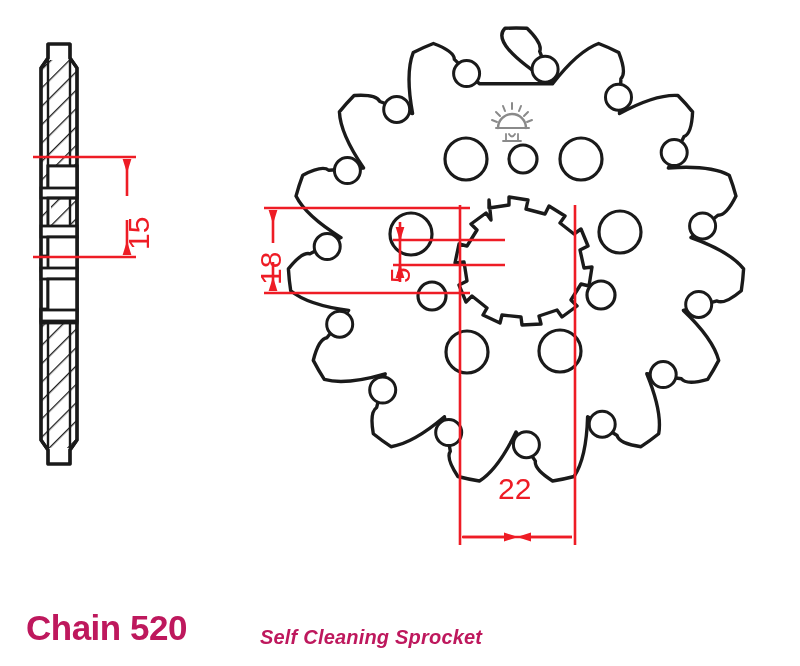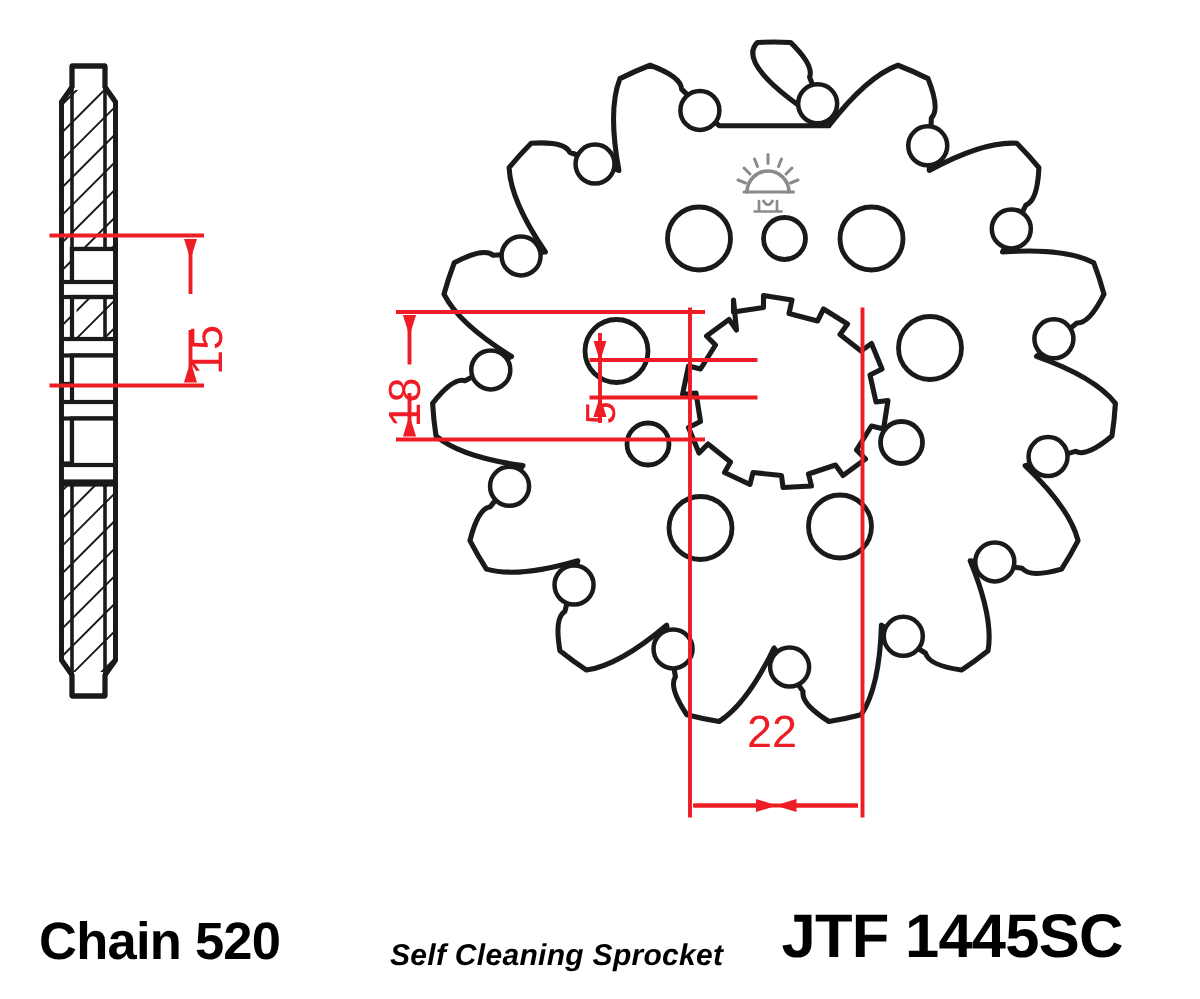--- a/index.html
+++ b/index.html
@@ -30,21 +30,21 @@
     position: absolute;
     left: 0;
     top: 0;
     width: 800px;
     height: 666px;
     pointer-events: none;
   }
   .txt {
     position: absolute;
     white-space: nowrap;
-    color: #000000;
+    color: #be185d;
   }
   .txt-chain {
     left: 26px;
     top: 608px;
     font-size: 35px;
     font-weight: bold;
     letter-spacing: -0.5px;
     font-family: "Liberation Sans", sans-serif;
   }
   .txt-tagline {
@@ -327,15 +327,14 @@
     <div class="dim-text rot90" style="left:254px; top:285px;">18</div>
 
     <div class="dim-text rot90" style="left:385px; top:283px; font-size:28px;">5</div>
 
     <div class="dim-text" style="left:498px; top:472px;">22</div>
 
     <div class="txt txt-chain">Chain 520</div>
 
     <div class="txt txt-tagline">Self Cleaning Sprocket</div>
 
-    <div class="txt txt-partno">JTF 1445SC</div>
   </div>
 </div>
 
 </body></html>

